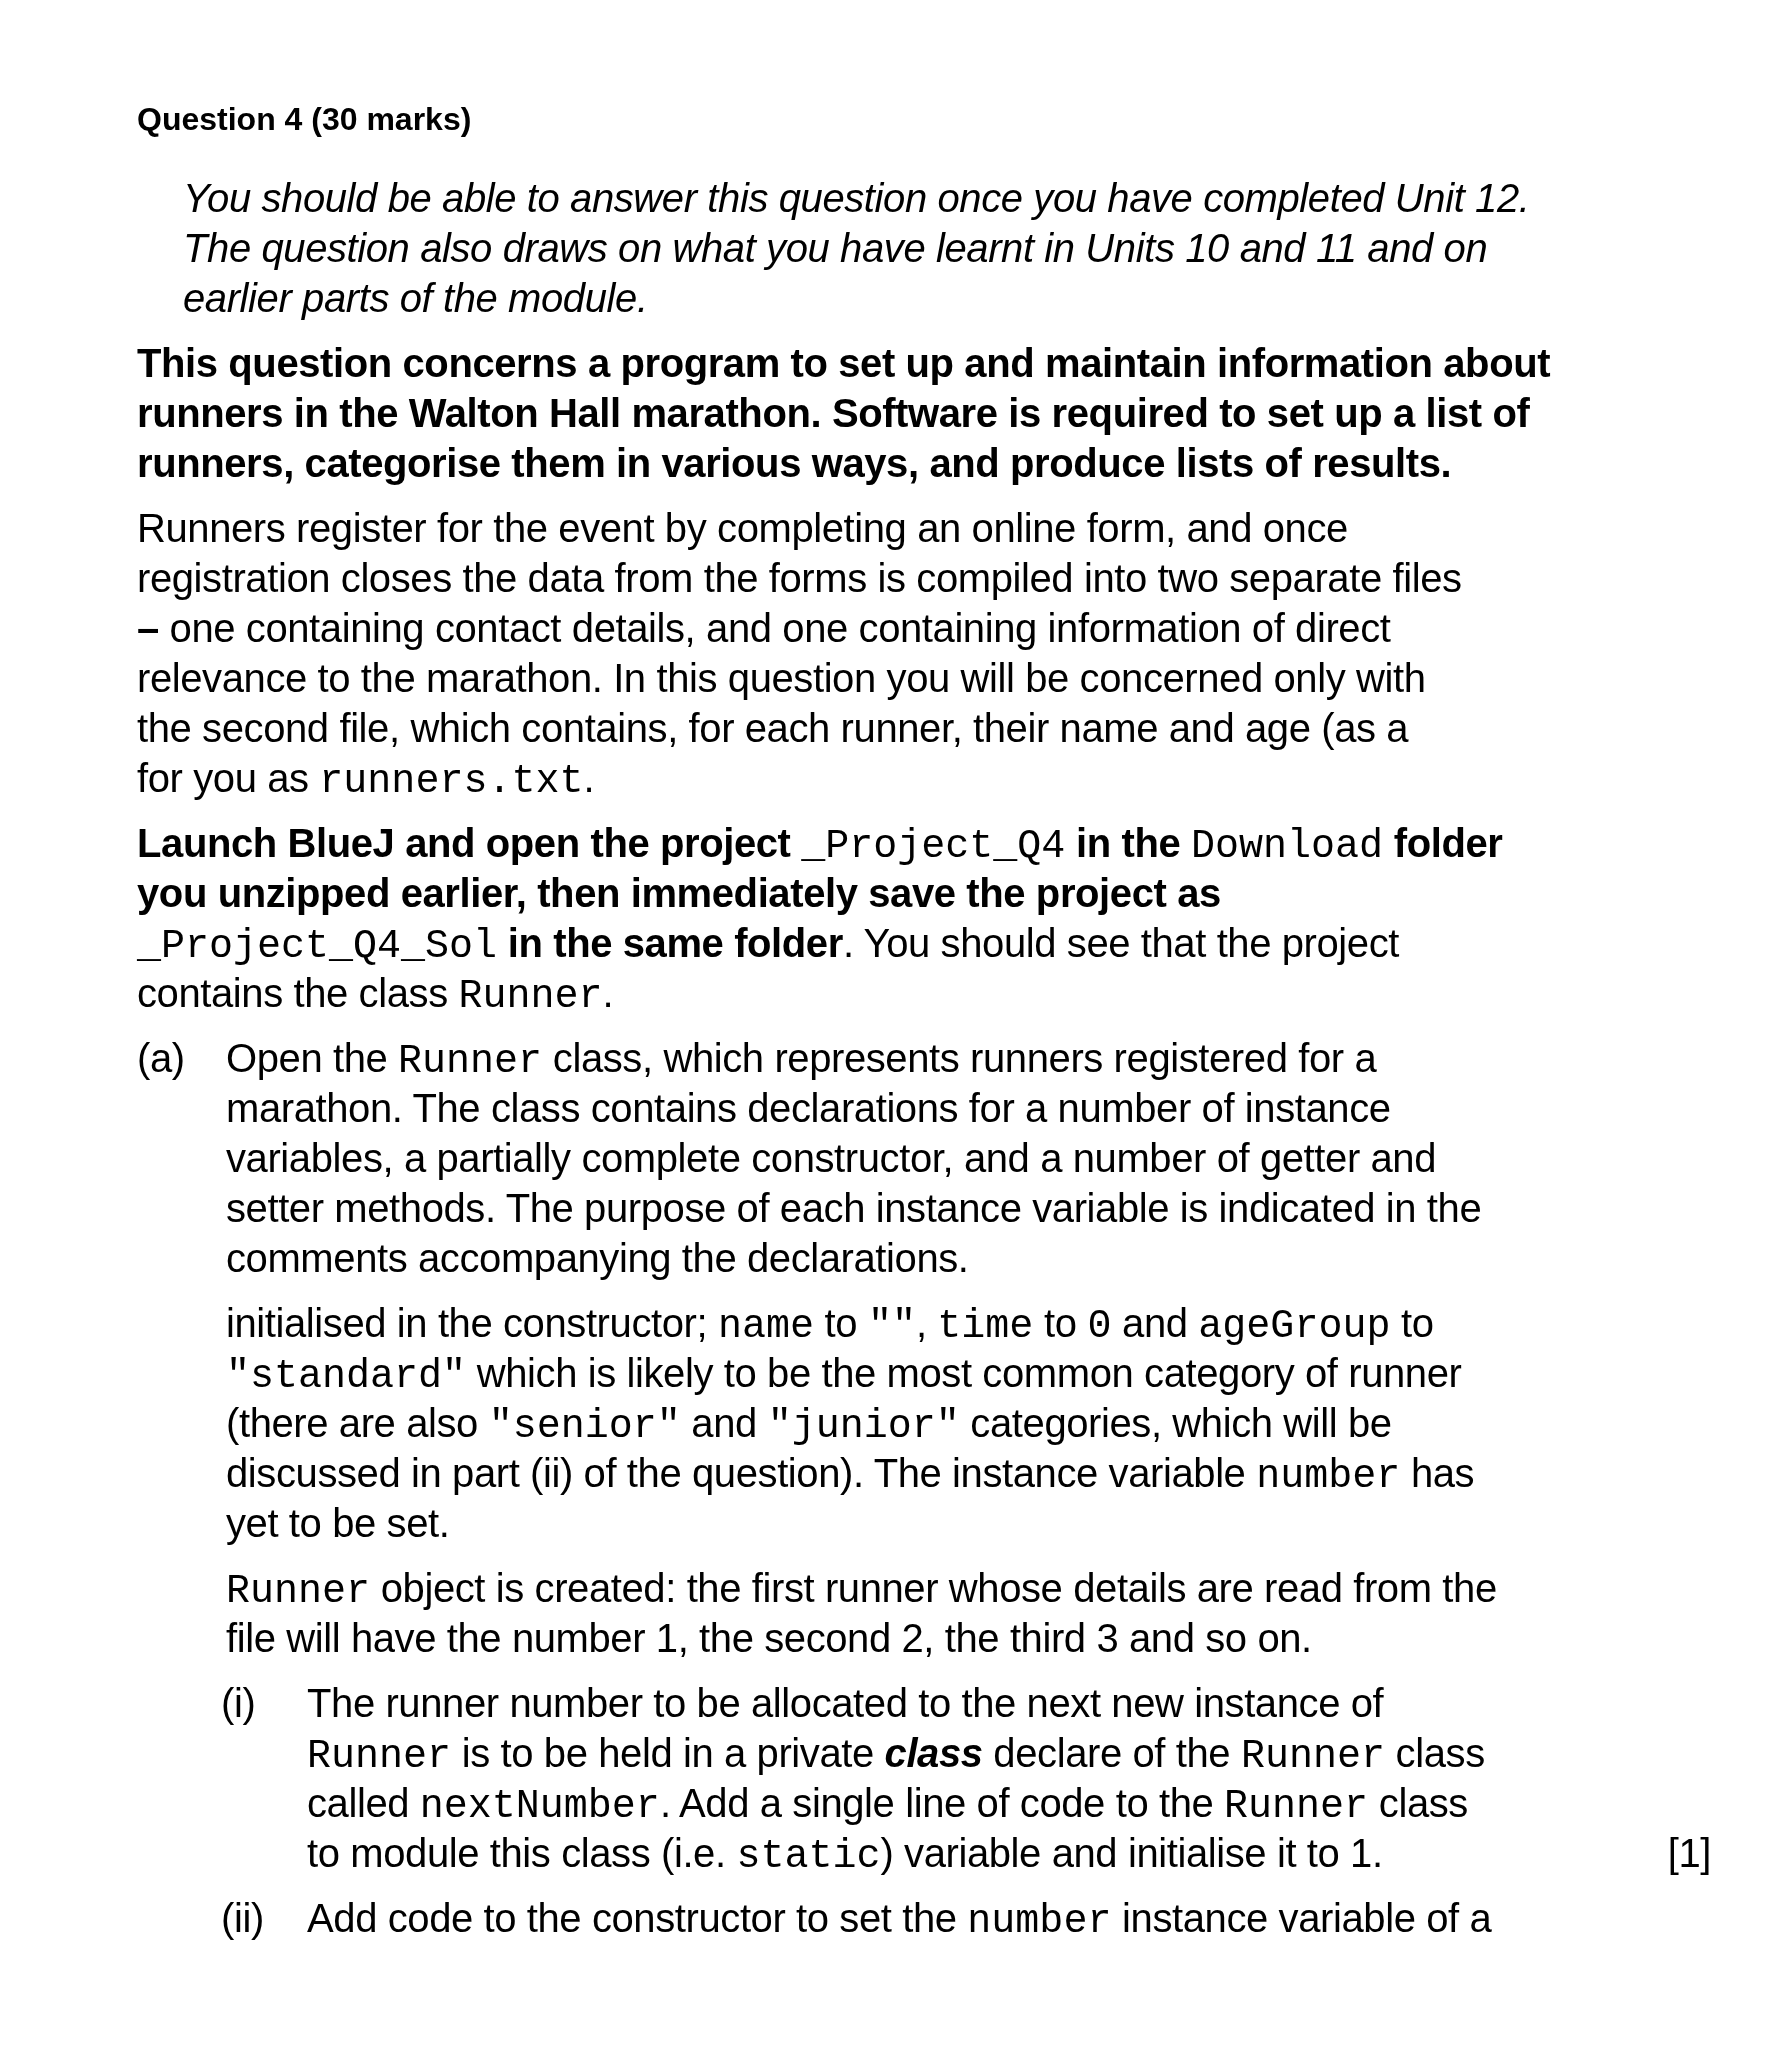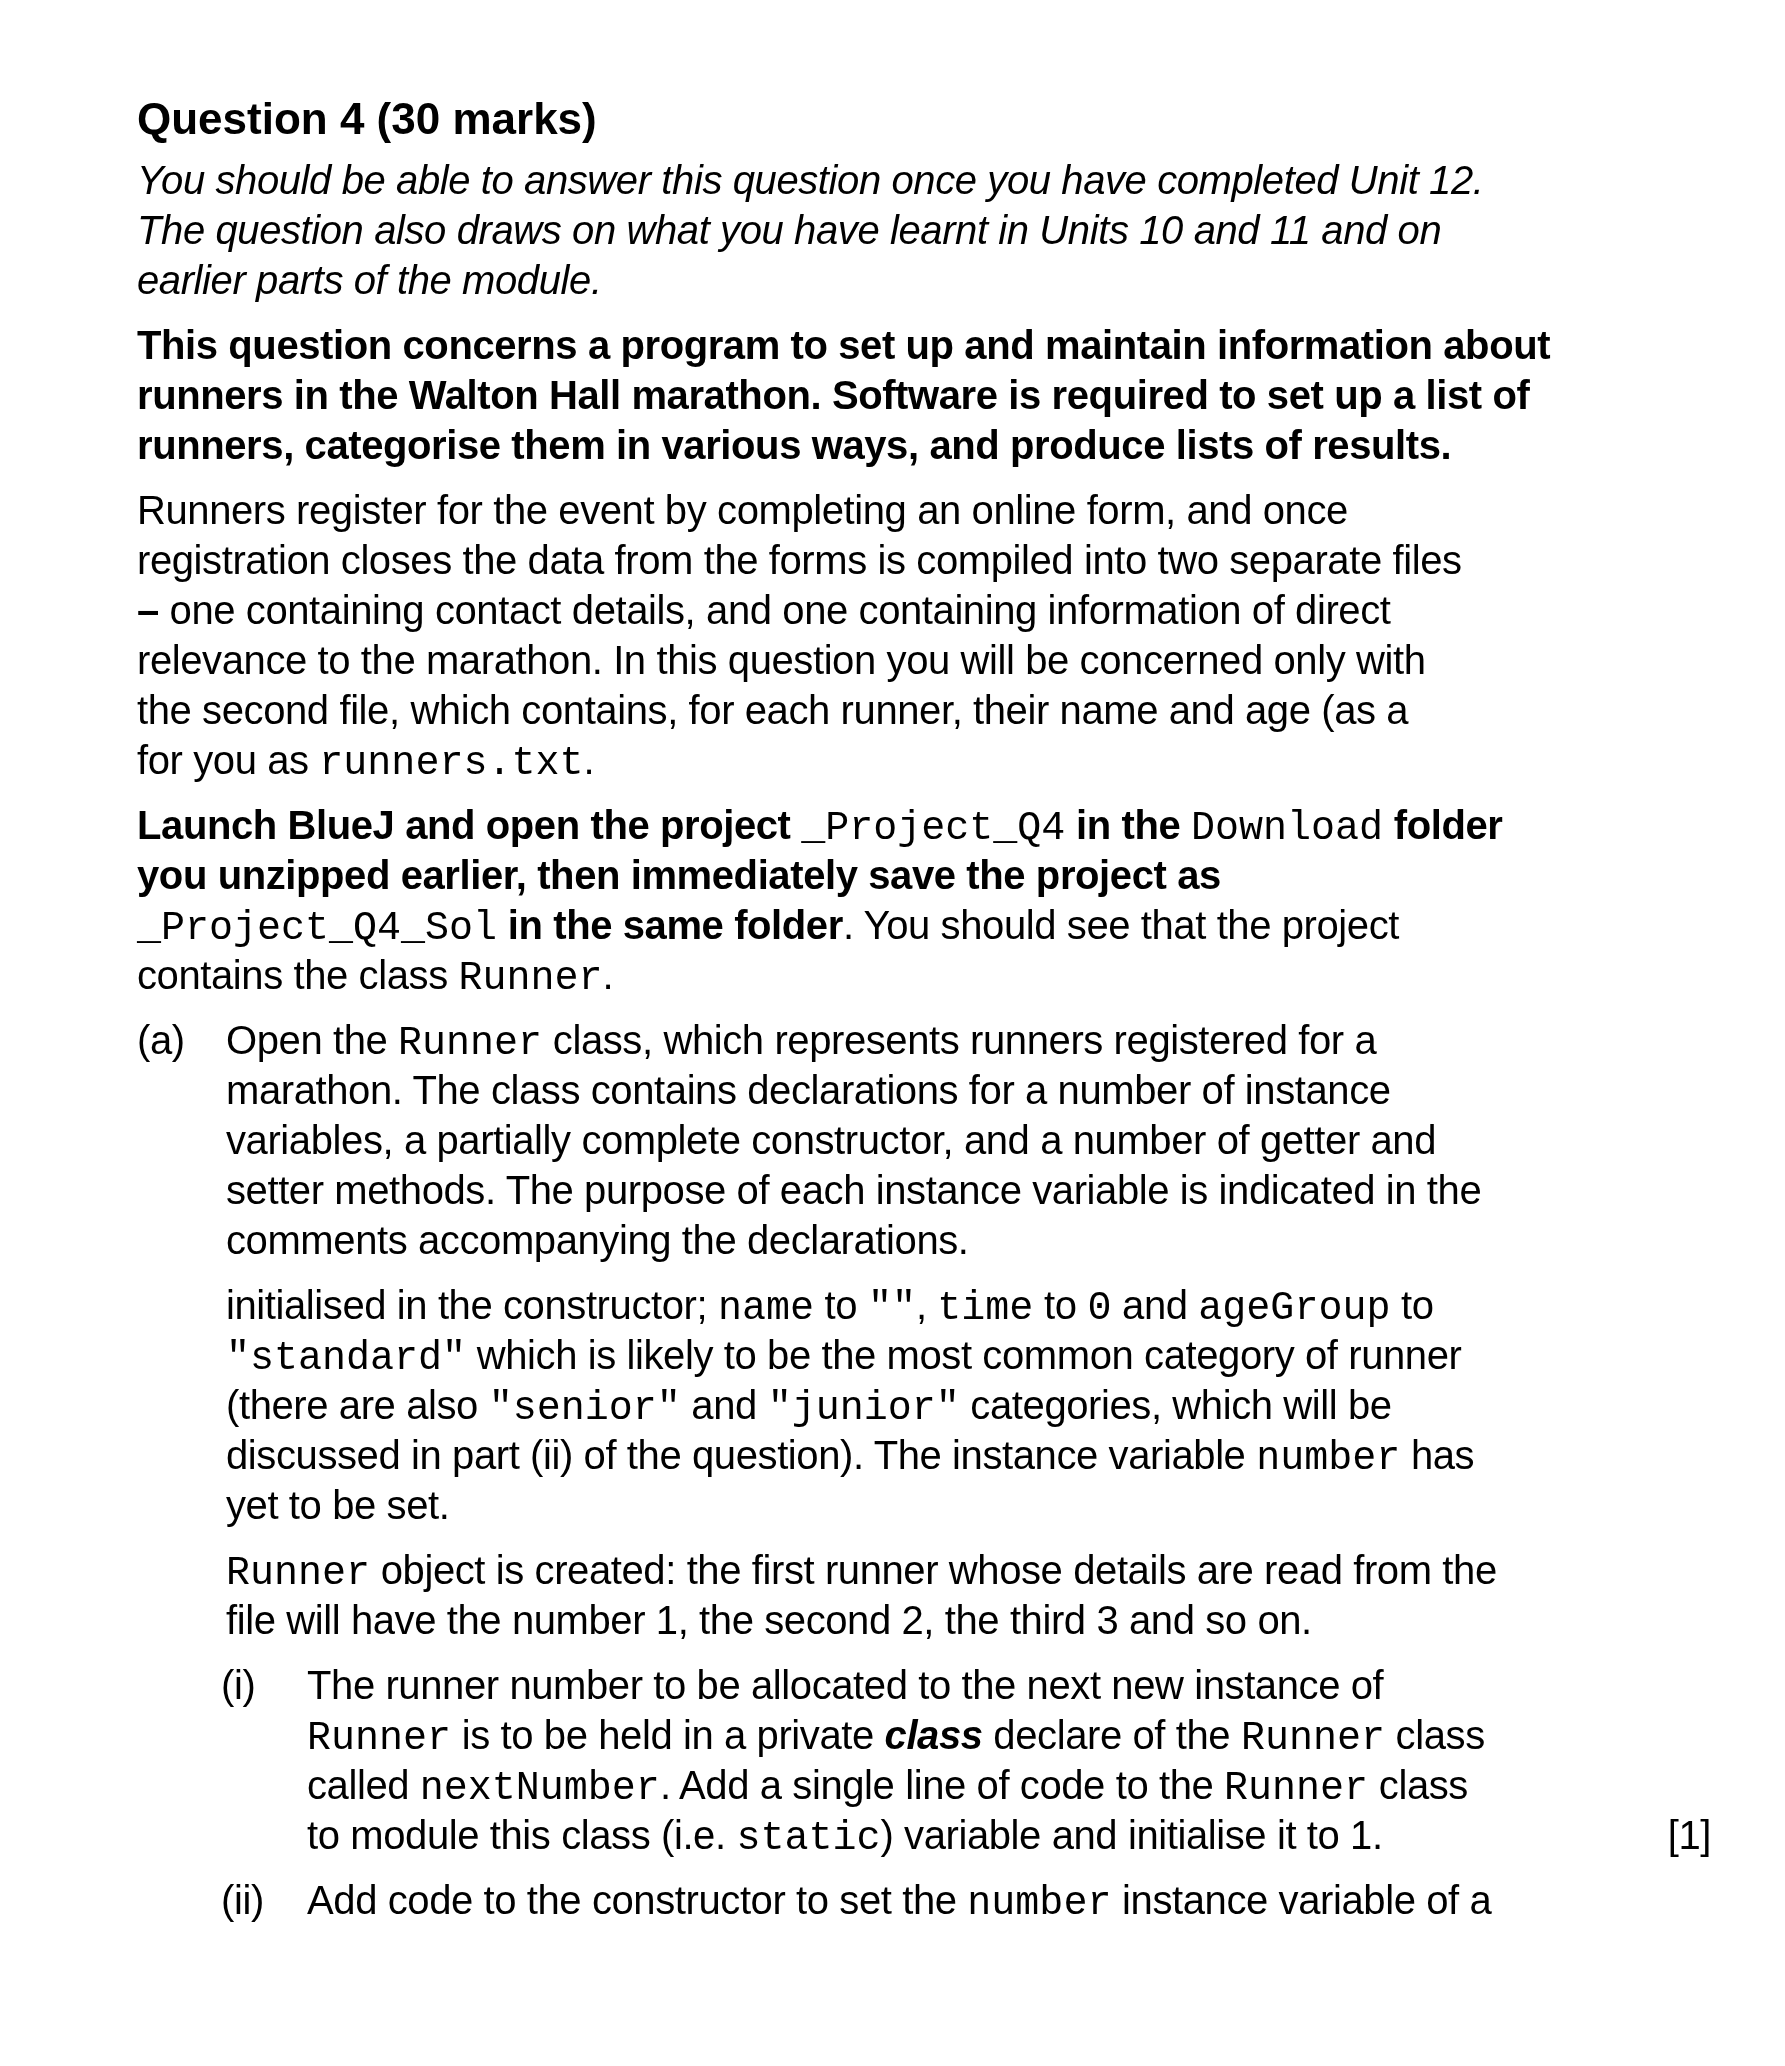--- a/index.html
+++ b/index.html
@@ -27,24 +27,24 @@
     width: 1574px;
   }
   .block {
     position: relative;
     margin: 0 0 15px 0;
     font-size: 40px;
     line-height: 50px;
     letter-spacing: -0.4px;
   }
   h1.block {
-    font-size: 44px;
+    font-size: 32px;
     font-weight: bold;
     line-height: 54px;
-    margin: 0 0 9px 0;
+    margin: 0 0 27px 0;
     letter-spacing: 0;
   }
   .line {
     position: relative;
     white-space: pre;
     height: 50px;
   }
   h1 .line { height: 54px; }
   .r-b  { font-weight: bold; }
   .r-i  { font-style: italic; }
@@ -64,21 +64,21 @@
   }
 </style>
 </head>
 <body>
 
 <div class="page">
   <main id="content">
       <h1 class="block" style="padding-left: 0px;">
         <div class="line"><span class="r-b">Question 4 (30 marks)</span></div>
       </h1>
-      <div class="block" style="padding-left: 0px;">
+      <div class="block" style="padding-left: 0px; margin-left: 46px;">
         <div class="line"><span class="r-i">You should be able to answer this question once you have completed Unit 12.</span></div>
         <div class="line"><span class="r-i">The question also draws on what you have learnt in Units 10 and 11 and on</span></div>
         <div class="line"><span class="r-i">earlier parts of the module.</span></div>
       </div>
       <div class="block" style="padding-left: 0px; font-weight: bold;">
         <div class="line"><span>This question concerns a program to set up and maintain information about</span></div>
         <div class="line"><span>runners in the Walton Hall marathon. Software is required to set up a list of</span></div>
         <div class="line"><span>runners, categorise them in various ways, and produce lists of results.</span></div>
       </div>
       <div class="block" style="padding-left: 0px;">

